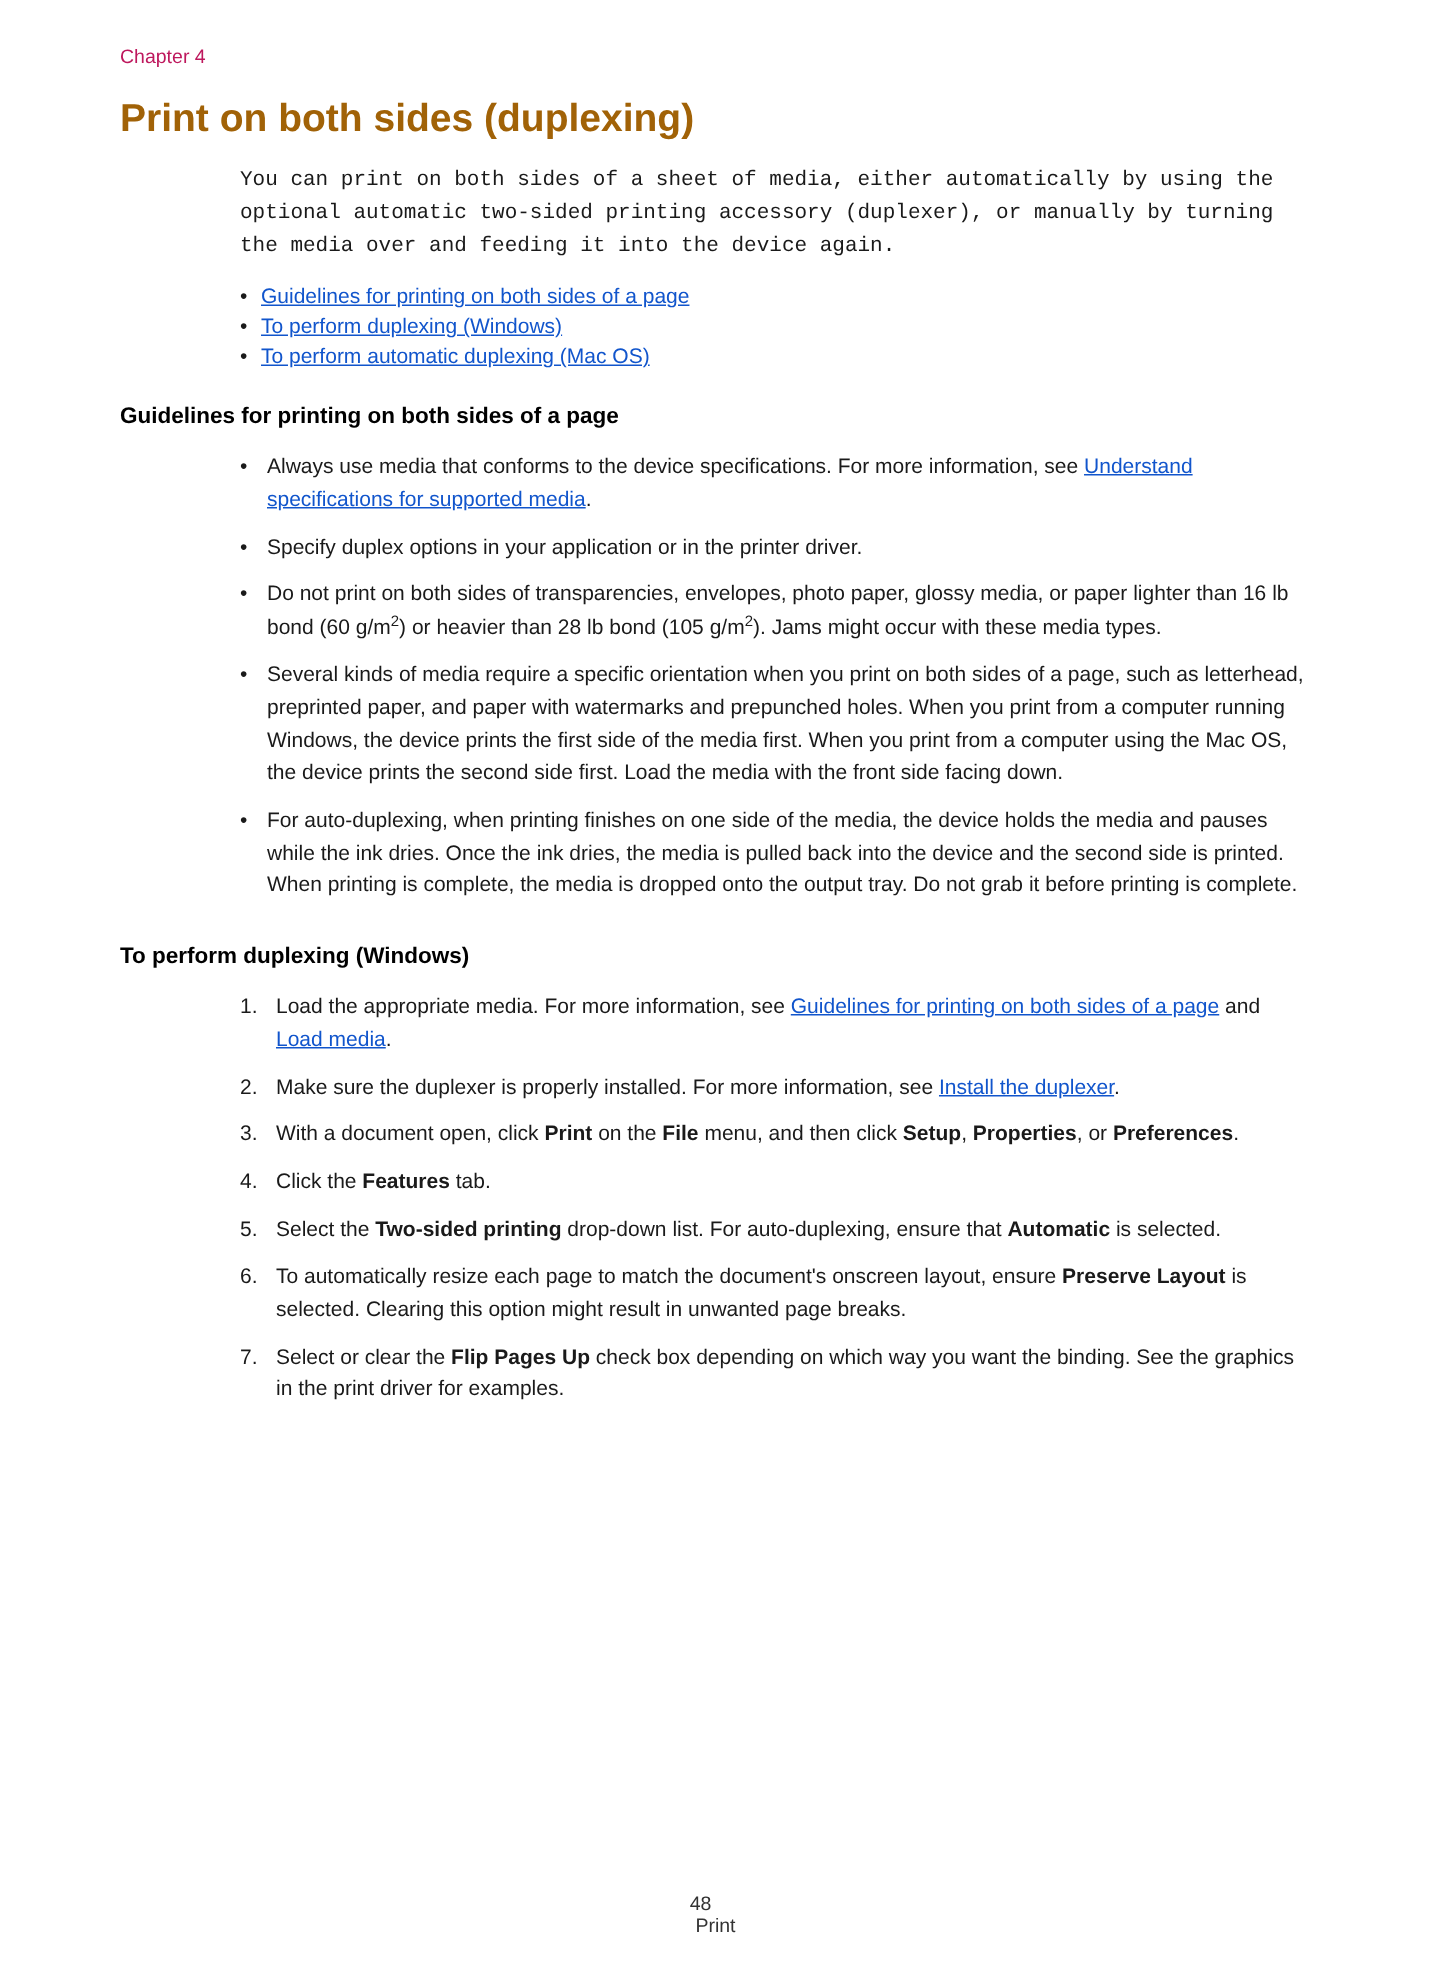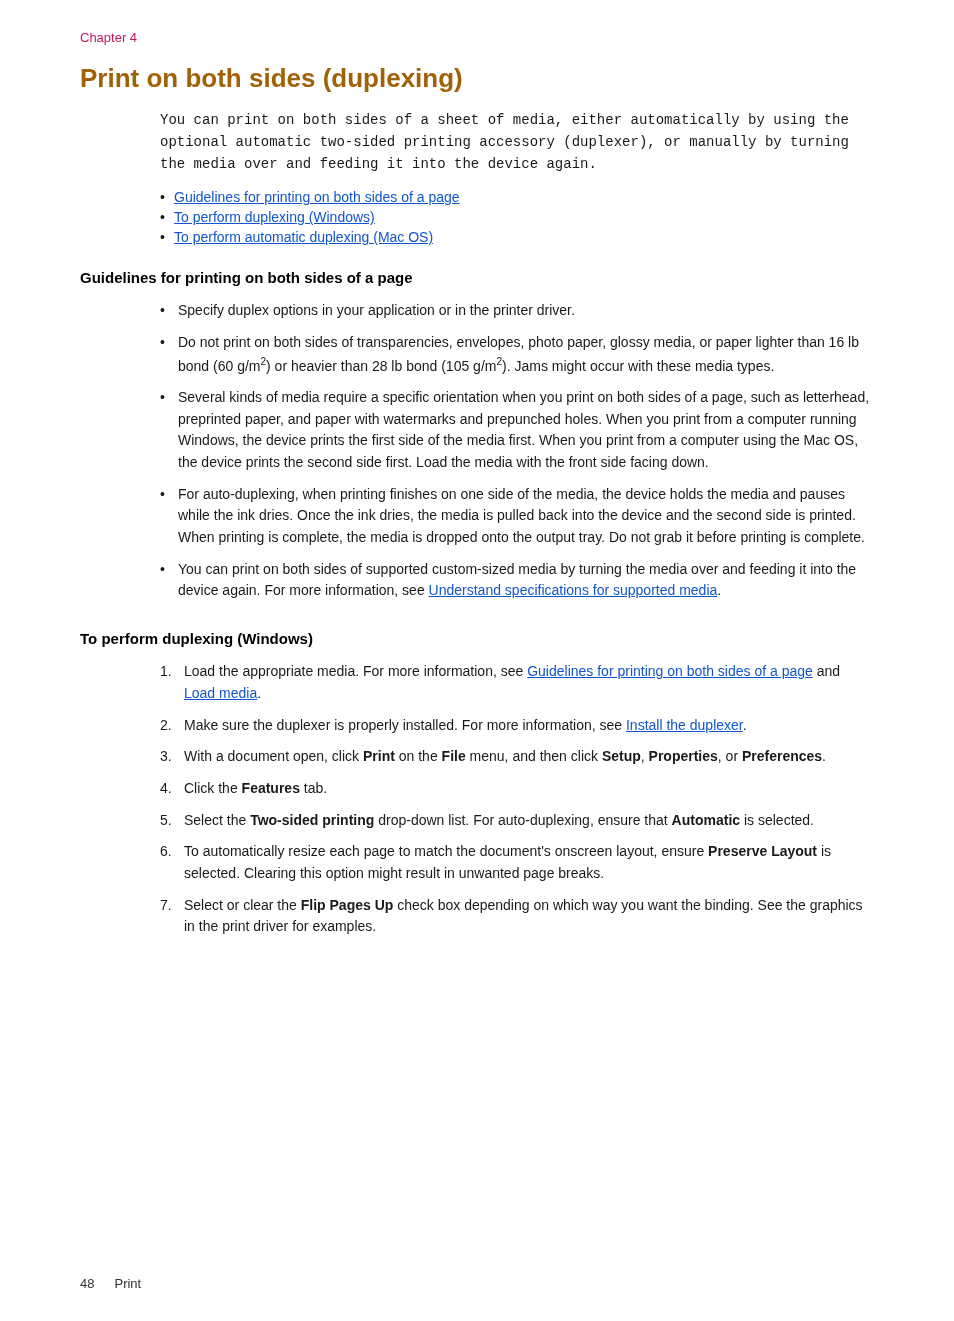--- a/index.html
+++ b/index.html
@@ -142,20 +142,21 @@
     }
 
     .footer-row {
       position: fixed;
       bottom: 30px;
       left: 0;
       width: 954px;
       display: flex;
       align-items: center;
       padding: 0 80px;
+      flex-direction: column;
     }
 
     .footer-page {
       font-size: 13px;
       color: #333;
       margin-right: 20px;
     }
 
     .footer-label {
       font-size: 13px;
@@ -181,33 +182,33 @@
   <li>
     <a href="#macos">To perform automatic duplexing (Mac OS)</a>
   </li>
 </ul>
 
 <div class="section-block" id="guidelines">
   <h2 class="section-heading">Guidelines for printing on both sides of a page</h2>
 
   <ul class="bullet-list">
     <li>
+      Always use media that conforms to the device specifications. For more information, see <a href="#">Understand specifications for supported media</a>.
+    </li>
+    <li>
       Specify duplex options in your application or in the printer driver.
     </li>
     <li>
       Do not print on both sides of transparencies, envelopes, photo paper, glossy media, or paper lighter than 16 lb bond (60 g/m<sup>2</sup>) or heavier than 28 lb bond (105 g/m<sup>2</sup>). Jams might occur with these media types.
     </li>
     <li>
       Several kinds of media require a specific orientation when you print on both sides of a page, such as letterhead, preprinted paper, and paper with watermarks and prepunched holes. When you print from a computer running Windows, the device prints the first side of the media first. When you print from a computer using the Mac OS, the device prints the second side first. Load the media with the front side facing down.
     </li>
     <li>
       For auto-duplexing, when printing finishes on one side of the media, the device holds the media and pauses while the ink dries. Once the ink dries, the media is pulled back into the device and the second side is printed. When printing is complete, the media is dropped onto the output tray. Do not grab it before printing is complete.
-    </li>
-    <li>
-      You can print on both sides of supported custom-sized media by turning the media over and feeding it into the device again. For more information, see <a href="#">Understand specifications for supported media</a>.
     </li>
   </ul>
 </div>
 
 <div class="section-block" id="windows">
   <h2 class="section-heading">To perform duplexing (Windows)</h2>
 
   <ol class="numbered-list">
     <li>
       Load the appropriate media. For more information, see <a href="#guidelines">Guidelines for printing on both sides of a page</a> and <a href="#">Load media</a>.

